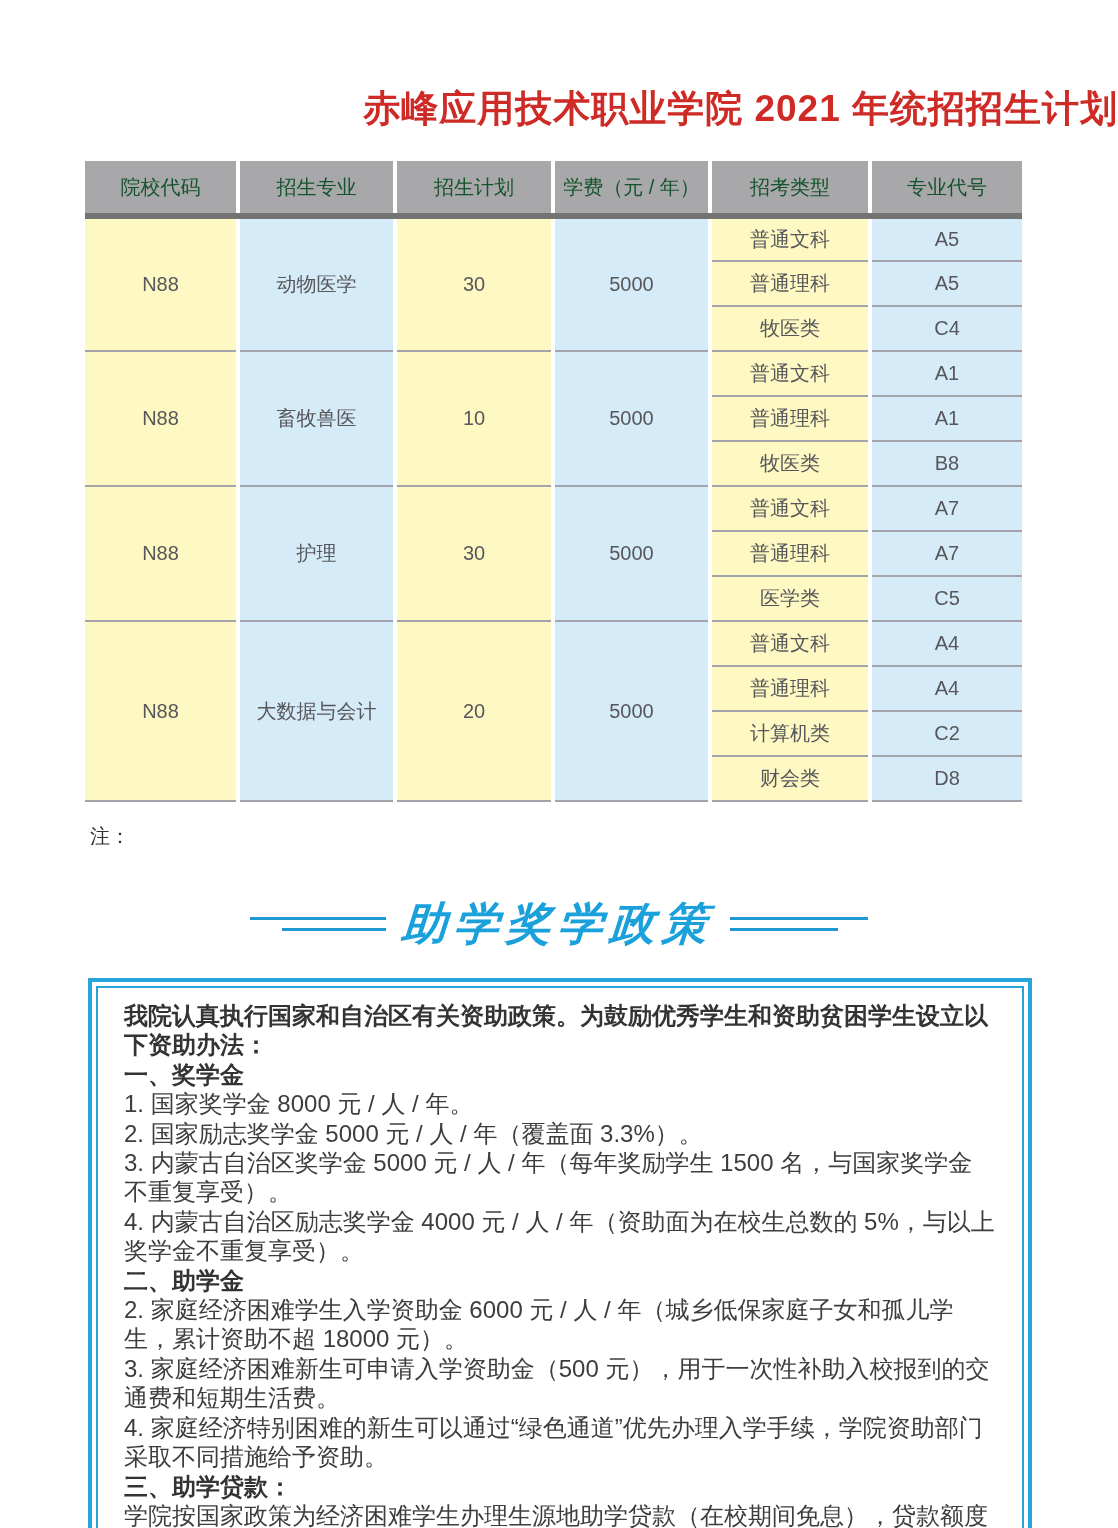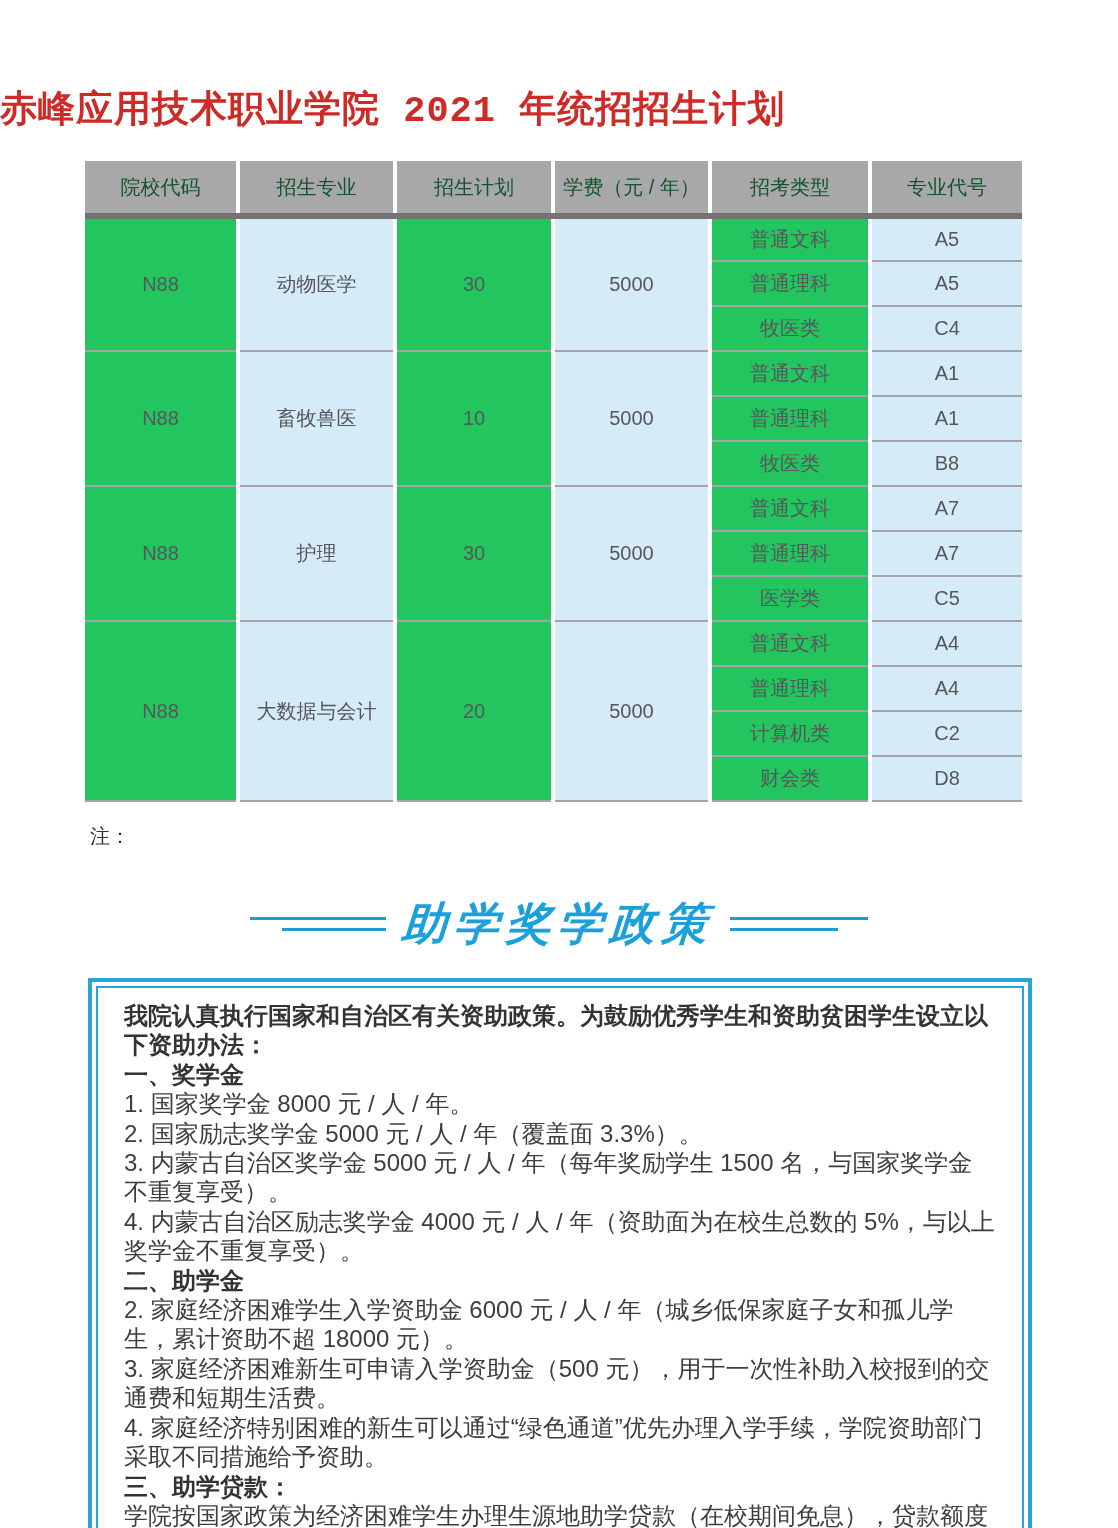--- a/index.html
+++ b/index.html
@@ -8,22 +8,22 @@
     width: 1118px;
     min-height: 1528px;
     font-family: "Liberation Sans", sans-serif;
     position: relative;
   }
   .page { width: 1118px; min-height: 1528px; background: #ffffff; overflow: hidden; }
 
   
   .doc-title {
     margin-top: 84px;
-    text-align: left;
-    font-family: Liberation Mono, monospace;
+    text-align: right;
+    font-family: Liberation Sans, sans-serif;
     font-weight: bold;
     font-size: 37px;
     letter-spacing: 1px;
     color: #ce2a26;
   }
 
   
   .admission-table {
     border-collapse: collapse;
     table-layout: fixed;
@@ -48,21 +48,21 @@
     text-align: center;
     vertical-align: middle;
     height: 45px;
     border-top: 2px solid #a3a3ab;
     border-bottom: 2px solid #a3a3ab;
     border-left: 4px solid #ffffff;
     border-right: 4px solid #ffffff;
   }
   .admission-table td:first-child { border-left: none; }
   .admission-table td:last-child { border-right: none; text-align: center; }
-  .c-pink { background: #22c55e; }
+  .c-pink { background: #fef9c3; }
   .c-blue { background: #d5ebf8; }
 
   
   .notes {
     margin: 16px 0 0 90px;
     display: flex;
     font-family: "Liberation Serif", "DejaVu Serif", serif;
     font-size: 20px;
     color: #2f2f2f;
     line-height: 36px;

